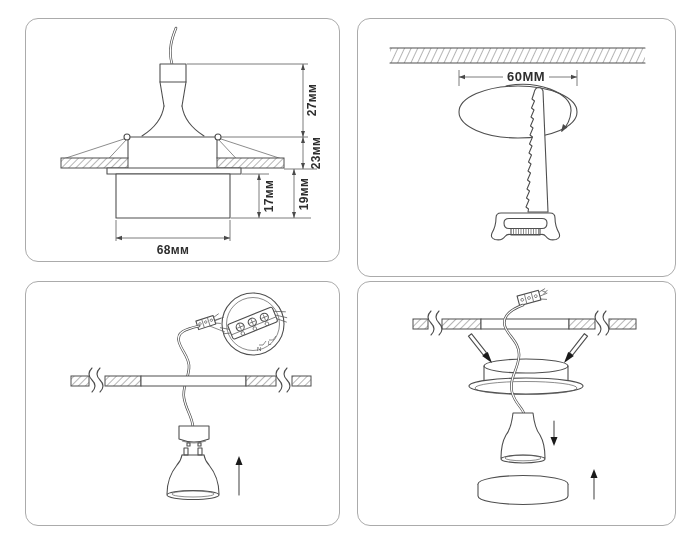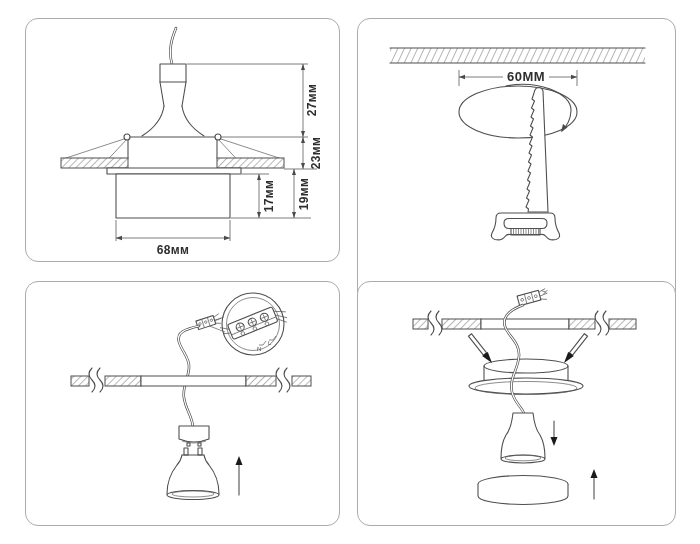--- a/index.html
+++ b/index.html
@@ -1,19 +1,19 @@
 <!DOCTYPE html>
 <html><head>
 <meta charset="utf-8">
 <style>
   html,body{margin:0;padding:0;background:#ffffff;}
   body{width:700px;height:544px;position:relative;font-family:"Liberation Sans",sans-serif;}
   .panel{position:absolute;border:1px solid #ababab;border-radius:13px;background:#fff;box-sizing:border-box;overflow:hidden;}
   #p1{left:25px;top:18px;width:315px;height:244px;}
-  #p2{left:357px;top:18px;width:319px;height:300px;}
+  #p2{left:357px;top:18px;width:319px;height:259px;}
   #p3{left:25px;top:281px;width:315px;height:245px;}
   #p4{left:357px;top:281px;width:319px;height:245px;}
   svg{display:block;}
   .s{stroke:#4f4f4f;fill:none;stroke-width:1.1;stroke-linecap:round;stroke-linejoin:round;}
   .sf{stroke:#4f4f4f;fill:#ffffff;stroke-width:1.1;stroke-linejoin:round;}
   .d{stroke:#5a5a5a;fill:none;stroke-width:0.8;}
   .thin{stroke:#5a5a5a;fill:none;stroke-width:0.7;}
   .ah{fill:#4a4a4a;stroke:none;}
   .blk{fill:#1a1a1a;stroke:none;}
   .wireO{stroke:#4f4f4f;fill:none;stroke-width:2.6;stroke-linecap:round;}

